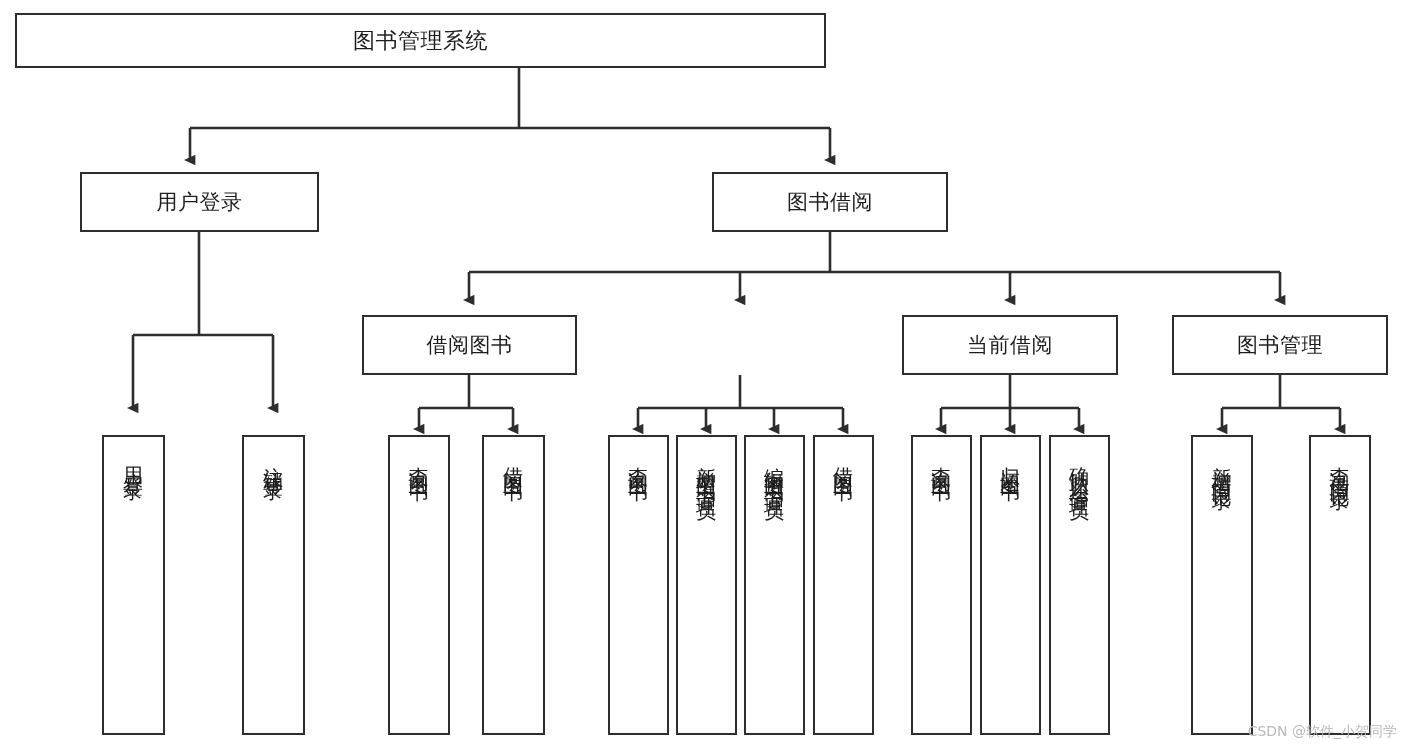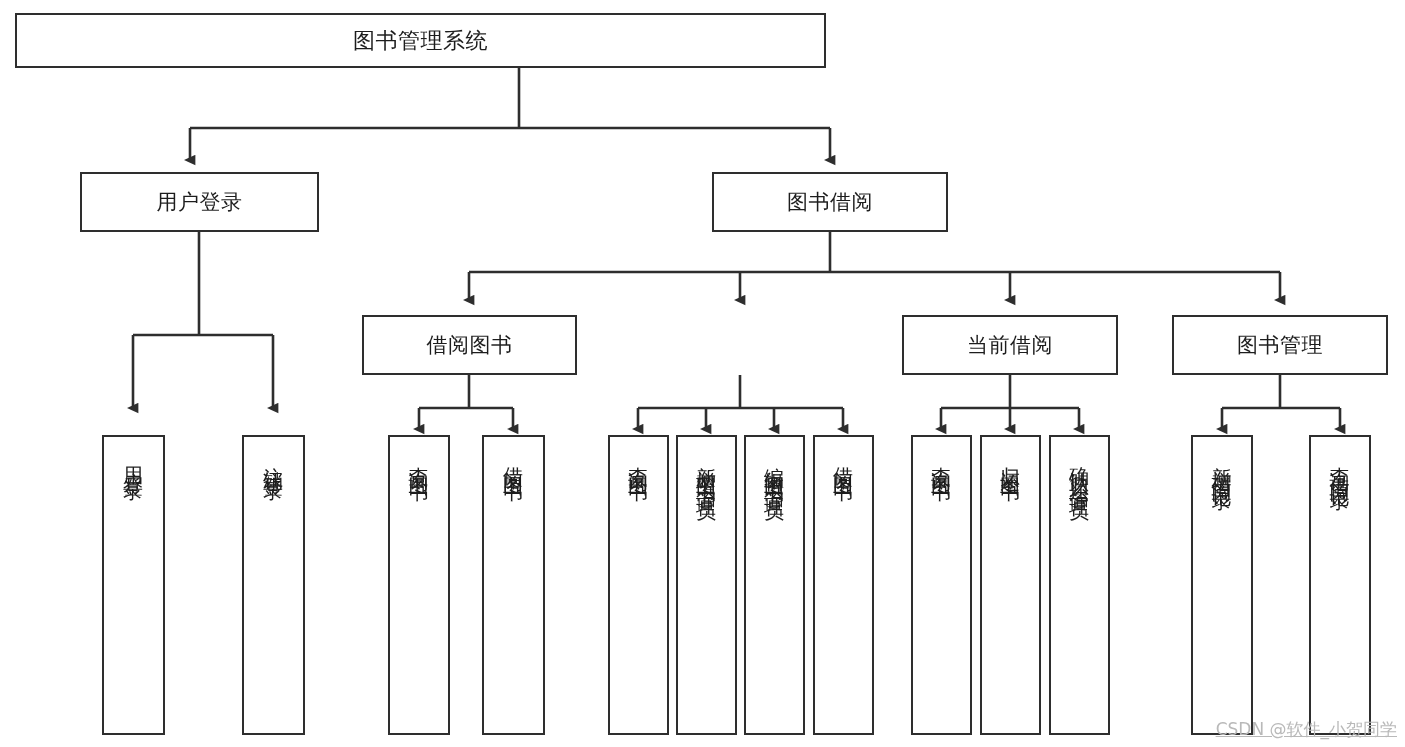--- a/index.html
+++ b/index.html
@@ -58,26 +58,25 @@
     writing-mode: vertical-rl;
     text-orientation: upright;
     font-size: 20px;
     letter-spacing: 5px;
     line-height: 1;
   }
   .watermark {
     position: absolute;
     right: 8px;
     bottom: 6px;
-    font-size: 17px;
+    font-size: 14px;
     color: #b9b9b9;
     white-space: nowrap;
     z-index: 5;
     font-family: "DejaVu Sans", "Liberation Sans", sans-serif;
-    text-decoration: underline;
   }
 </style>
 </head>
 <body>
 
 <div id="page">
 
   <svg id="wires" viewBox="0 0 1405 747">
     <defs>
       <marker id="arrow" markerWidth="12" markerHeight="12" refX="5.2" refY="6" orient="auto" markerUnits="userSpaceOnUse">

